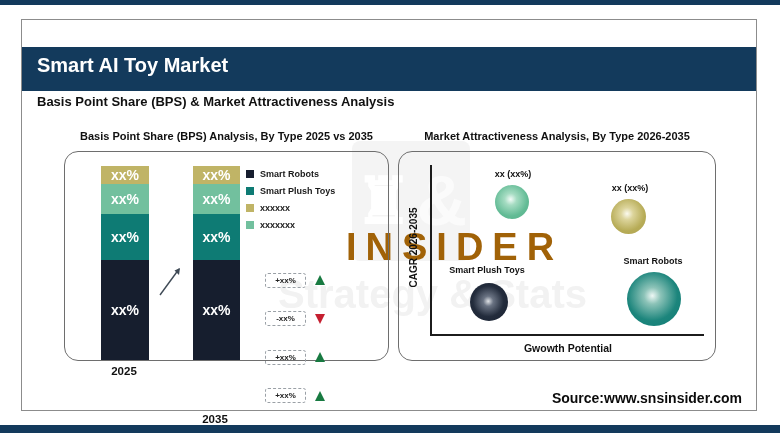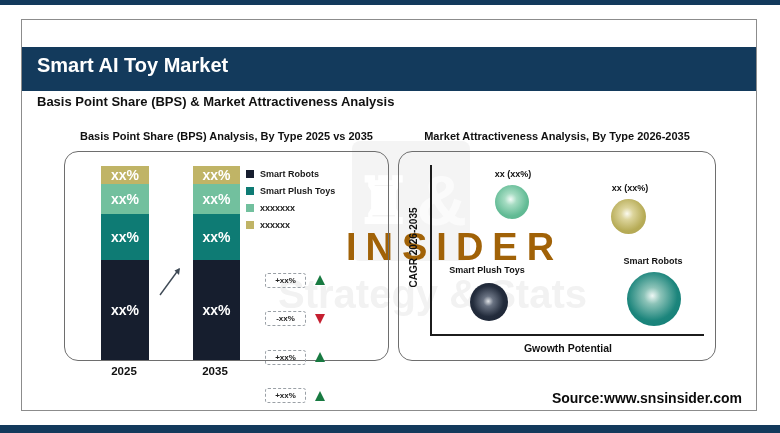--- a/index.html
+++ b/index.html
@@ -48,21 +48,21 @@
 
   .deltas { position:absolute; left:200px; top:101px; z-index:3; }
   .delta-row { display:flex; align-items:center; height:22.5px;margin-top:16px; }
   .delta-box { width:39px; height:13px; border:1px dashed #9aa0a6; border-radius:3px; display:flex; align-items:center; justify-content:center; font-size:8px; font-weight:bold; color:#222; }
   .tri { width:0; height:0; margin-left:9px; }
   .tri-up { border-left:5.5px solid transparent; border-right:5.5px solid transparent; border-bottom:10px solid #187a41; }
   .tri-down { border-left:5.5px solid transparent; border-right:5.5px solid transparent; border-top:10px solid #c51f30; }
 
   .year-label { position:absolute; top:345px; width:60px; text-align:center; font-weight:bold; font-size:11.5px; color:#111; z-index:2; }
   .year-label.y1 { left:72px; }
-  .year-label.y2 { left:163px; }
+  .year-label.y2 { left:163px;margin-top:48px; }
 
   
   .axis-v { position:absolute; left:31px; top:13px; width:1.5px; height:170px; background:#1c1c1c; }
   .axis-h { position:absolute; left:31px; top:182px; width:274px; height:1.5px; background:#1c1c1c; }
   .ylabel { position:absolute; left:-46px; top:90px; width:120px; text-align:center; font-size:10px; font-weight:bold; color:#111; transform:rotate(-90deg); }
   .xlabel { position:absolute; left:99px; top:190px; width:140px; text-align:center; font-size:10.5px; font-weight:bold; color:#111; }
 
   .bubble { position:absolute; border-radius:50%; z-index:3; }
   .bubble.seafoam { left:96px; top:33px; width:34px; height:34px;
     background:radial-gradient(circle at 46% 42%, #f2fbf7 0%, #a5dcc2 22%, #62bb95 62%, #57b18b 100%); }
@@ -146,26 +146,26 @@
       <div class="legend">
         <div class="legend-row">
           <span class="swatch" style="background-color: rgb(22, 30, 46);"></span>
           <span class="legend-label">Smart Robots</span>
         </div>
         <div class="legend-row">
           <span class="swatch" style="background-color: rgb(14, 123, 116);"></span>
           <span class="legend-label">Smart Plush Toys</span>
         </div>
         <div class="legend-row">
+          <span class="swatch" style="background-color: rgb(192, 180, 102);"></span>
+          <span class="legend-label">xxxxxx</span>
+        </div>
+        <div class="legend-row">
           <span class="swatch" style="background-color: rgb(114, 192, 158);"></span>
           <span class="legend-label">xxxxxxx</span>
-        </div>
-        <div class="legend-row">
-          <span class="swatch" style="background-color: rgb(192, 180, 102);"></span>
-          <span class="legend-label">xxxxxx</span>
         </div>
       </div>
 
       <div class="deltas">
         <div class="delta-row">
           <div class="delta-box">+xx%</div>
           <div class="tri tri-up" style="border-bottom-color: rgb(24, 122, 65);"></div>
         </div>
         <div class="delta-row">
           <div class="delta-box">-xx%</div>

